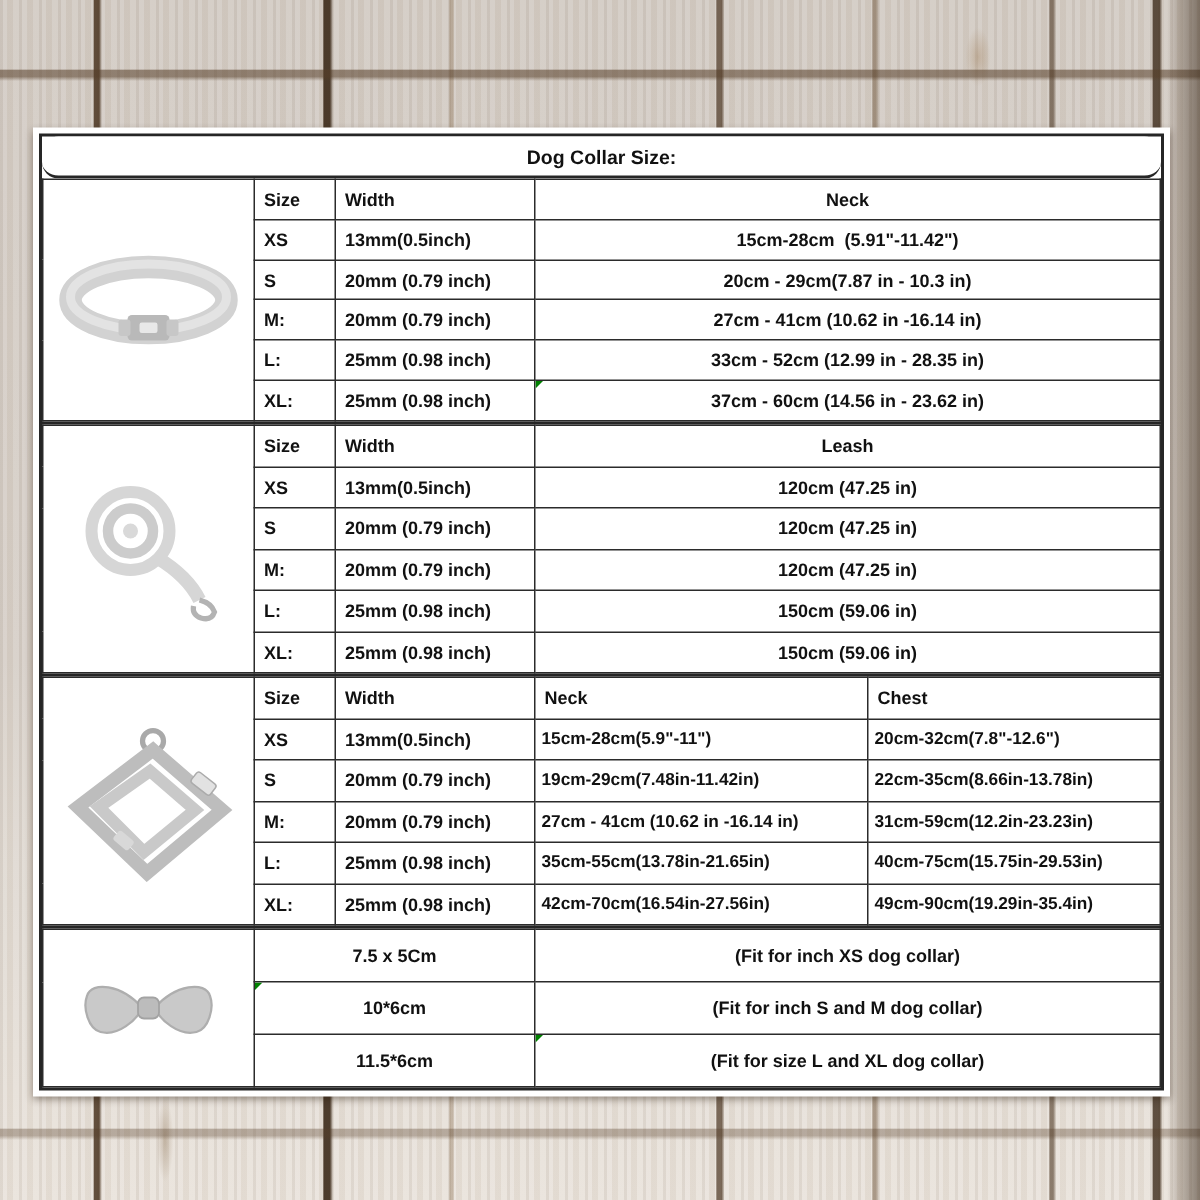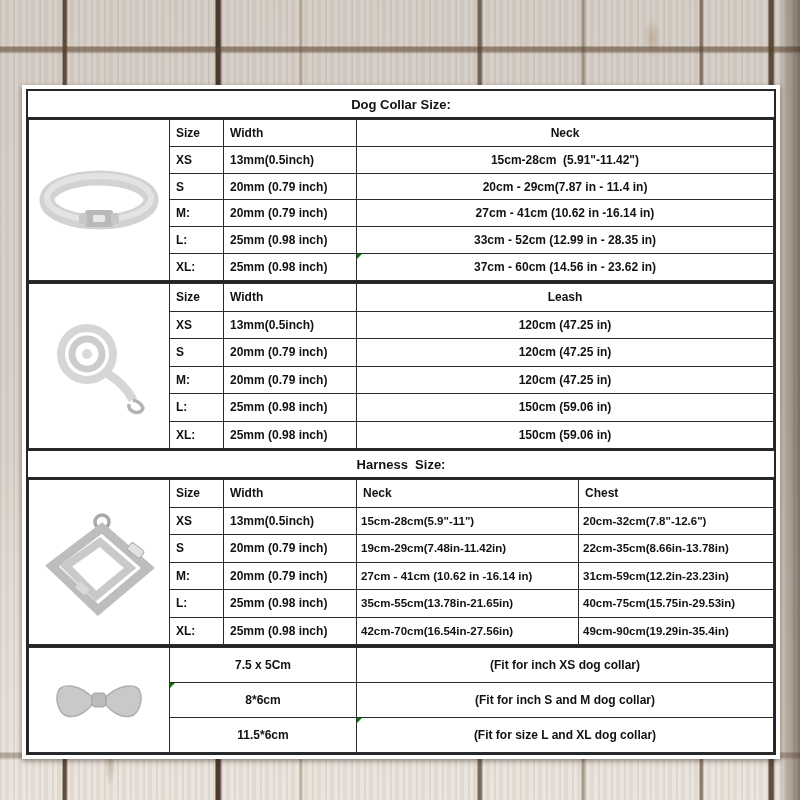--- a/index.html
+++ b/index.html
@@ -28,21 +28,21 @@
     background:#ffffff;box-sizing:border-box;padding:4px;
     box-shadow:0 2px 5px rgba(40,25,10,.45);
   }
   .grid{border:2px solid #262626;}
   .title{
     font-weight:bold;font-size:13px;color:#111;text-align:center;
     padding:6px 0 5px;white-space:pre;background:#fff;
   }
   .section{border-top:2px solid #262626;}
   .section:first-child{border-top:none;}
-  .title{border-bottom:2px solid #262626;}
+  .title{border-bottom:2px solid #262626;border-radius:11px;}
   table{border-collapse:collapse;width:100%;table-layout:fixed;}
   td,th{
     border:1px solid #2b2b2b;color:#111;font-weight:bold;font-size:12px;
     padding:1px 6px;white-space:pre;overflow:hidden;height:19px;
     font-family:"Liberation Sans",sans-serif;text-align:left;vertical-align:middle;
   }
   td.ctr,th.ctr{text-align:center;}
   td.img{text-align:center;vertical-align:middle;padding:0;}
   .harness td.rng{font-size:11.5px;padding:1px 4px;}
   .bowtie td{height:15px;font-size:12px;margin-top:20px;}
@@ -85,21 +85,21 @@
           <th class="ctr">Neck</th>
         </tr>
         <tr>
           <td>XS</td>
           <td>13mm(0.5inch)</td>
           <td class="ctr">15cm-28cm  (5.91"-11.42")</td>
         </tr>
         <tr>
           <td>S</td>
           <td>20mm (0.79 inch)</td>
-          <td class="ctr">20cm - 29cm(7.87 in - 11.4 in)</td>
+          <td class="ctr">20cm - 29cm(7.87 in - 10.3 in)</td>
         </tr>
         <tr>
           <td>M:</td>
           <td>20mm (0.79 inch)</td>
           <td class="ctr">27cm - 41cm (10.62 in -16.14 in)</td>
         </tr>
         <tr>
           <td>L:</td>
           <td>25mm (0.98 inch)</td>
           <td class="ctr">33cm - 52cm (12.99 in - 28.35 in)</td>
@@ -159,21 +159,20 @@
         <tr>
           <td>XL:</td>
           <td>25mm (0.98 inch)</td>
           <td class="ctr">150cm (59.06 in)</td>
         </tr>
       </tbody>
         </table>
     </div>
 
     <div class="section harness">
-      <div class="title">Harness  Size:</div>
       <table>
         <colgroup>
             <col style="width:141px">
             <col style="width:54px">
             <col style="width:133px">
             <col style="width:222px">
             <col>
           </colgroup>
         <tbody>
             <tr>
@@ -238,21 +237,21 @@
             <svg width="96" height="48" viewBox="0 0 96 48">
               <path d="M44 24 C30 8 10 6 7 16 C4 24 8 38 16 40 C28 43 40 32 44 24 Z" fill="#c9c9c9" stroke="#aeaeae" stroke-width="1.5"></path>
               <path d="M52 24 C66 8 86 6 89 16 C92 24 88 38 80 40 C68 43 56 32 52 24 Z" fill="#c9c9c9" stroke="#aeaeae" stroke-width="1.5"></path>
               <rect x="41" y="17" width="14" height="14" rx="4" fill="#bcbcbc" stroke="#a3a3a3" stroke-width="1.2"></rect>
             </svg>
           </td>
           <td class="ctr">7.5 x 5Cm</td>
           <td class="ctr">(Fit for inch XS dog collar)</td>
         </tr>
         <tr>
-          <td class="ctr mark">8*6cm</td>
+          <td class="ctr mark">10*6cm</td>
           <td class="ctr">(Fit for inch S and M dog collar)</td>
         </tr>
         <tr>
           <td class="ctr">11.5*6cm</td>
           <td class="ctr mark">(Fit for size L and XL dog collar)</td>
         </tr>
       </tbody>
         </table>
     </div>
 

